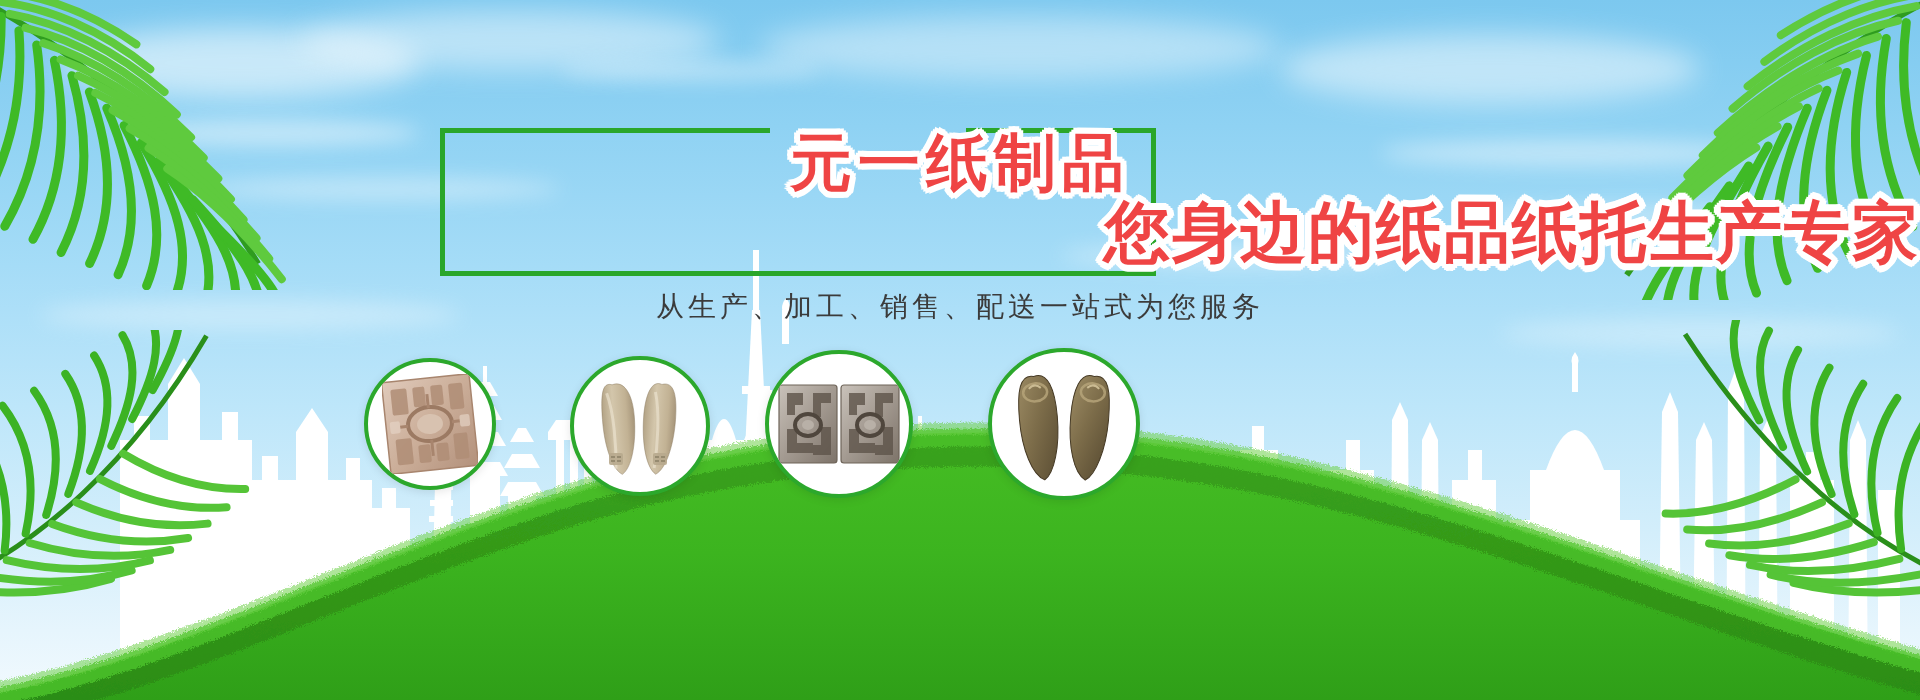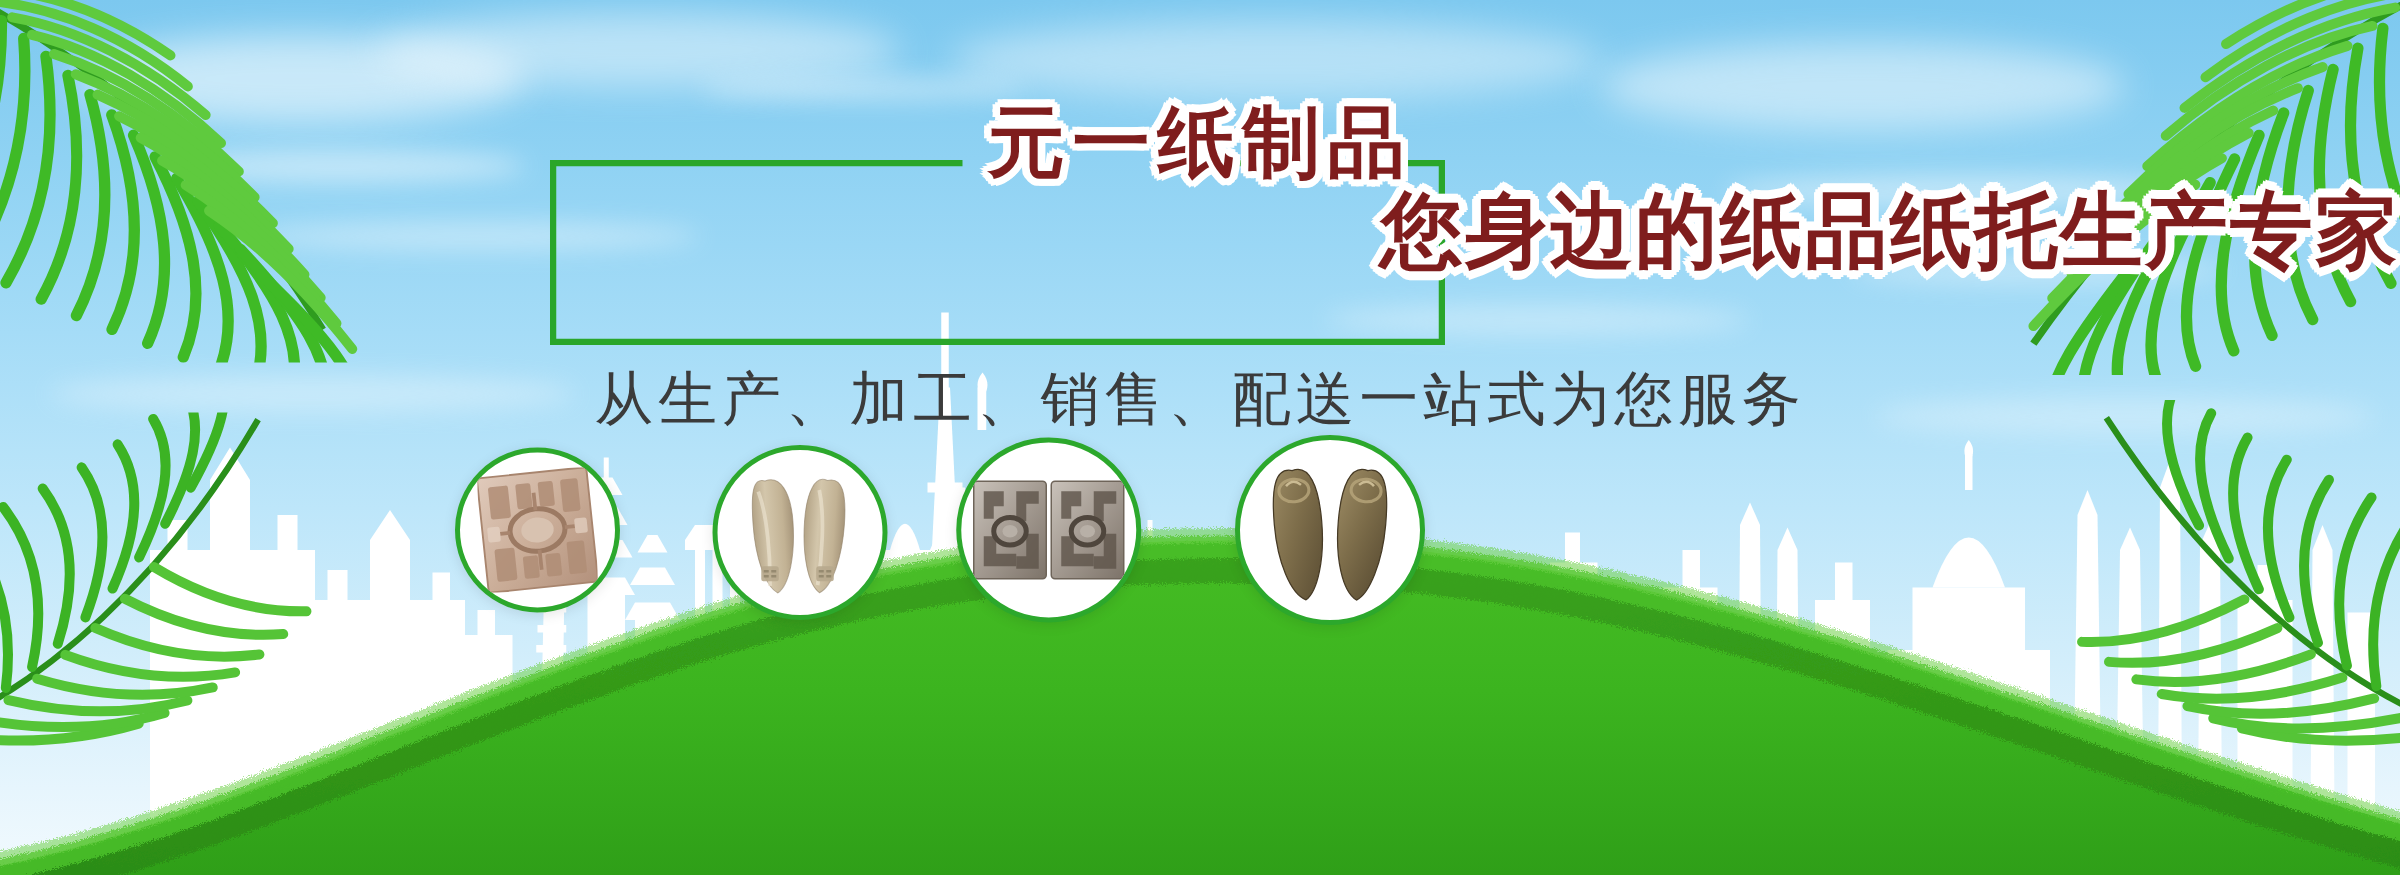--- a/index.html
+++ b/index.html
@@ -38,21 +38,21 @@
   }
   .frame .ln{position:absolute;background:#2aa62a;}
   .frame .top{left:0;top:0;width:330px;height:5px;}
   .frame .topr{right:0;top:0;width:190px;height:5px;}
   .frame .left{left:0;top:0;width:5px;height:148px;}
   .frame .right{right:0;top:0;width:5px;height:148px;}
   .frame .bottom{left:0;bottom:0;width:716px;height:5px;}
 
   .title-1,.title-2{
     position:absolute;left:0;width:1920px;text-align:center;
-    font-weight:bold;color:#7f1d1d;letter-spacing:2px;white-space:nowrap;
+    font-weight:bold;color:#ef4444;letter-spacing:2px;white-space:nowrap;margin-top:48px;
   }
   .title-1{
     top:84px;font-size:62px;line-height:62px;
     letter-spacing:6px;
     text-shadow:
       4px 0 0 #fff,-4px 0 0 #fff,0 4px 0 #fff,0 -4px 0 #fff,
       3px 3px 0 #fff,-3px 3px 0 #fff,3px -3px 0 #fff,-3px -3px 0 #fff,
       5px 0 0 #fff,-5px 0 0 #fff,0 5px 0 #fff,0 -5px 0 #fff,
       4px 4px 0 #fff,-4px 4px 0 #fff,4px -4px 0 #fff,-4px -4px 0 #fff,
       6px 2px 0 #fff,-6px 2px 0 #fff,6px -2px 0 #fff,-6px -2px 0 #fff,
@@ -66,21 +66,21 @@
       3px 3px 0 #fff,-3px 3px 0 #fff,3px -3px 0 #fff,-3px -3px 0 #fff,
       5px 0 0 #fff,-5px 0 0 #fff,0 5px 0 #fff,0 -5px 0 #fff,
       4px 4px 0 #fff,-4px 4px 0 #fff,4px -4px 0 #fff,-4px -4px 0 #fff,
       6px 2px 0 #fff,-6px 2px 0 #fff,6px -2px 0 #fff,-6px -2px 0 #fff,
       2px 6px 0 #fff,-2px 6px 0 #fff,2px -6px 0 #fff,-2px -6px 0 #fff,
       7px 0 0 #fff,-7px 0 0 #fff,0 7px 0 #fff,0 -7px 0 #fff;
     text-align: right;
   }
   .subtitle{
     position:absolute;left:0;top:288px;width:1920px;text-align:center;
-    font-size:47px;color:#3b3b3b;letter-spacing:4px;white-space:nowrap;
+    font-size:28px;color:#3b3b3b;letter-spacing:4px;white-space:nowrap;
     font-family:"DejaVu Sans","Liberation Sans",sans-serif;
   }
 
   
   .circles{position:absolute;left:0;top:0;width:1920px;height:700px;}
   .circ{
     position:absolute;border-radius:50%;background:#fff;
     border:4px solid #2ca82c;overflow:hidden;
     box-shadow:0 2px 10px rgba(0,0,0,.10);
   }

